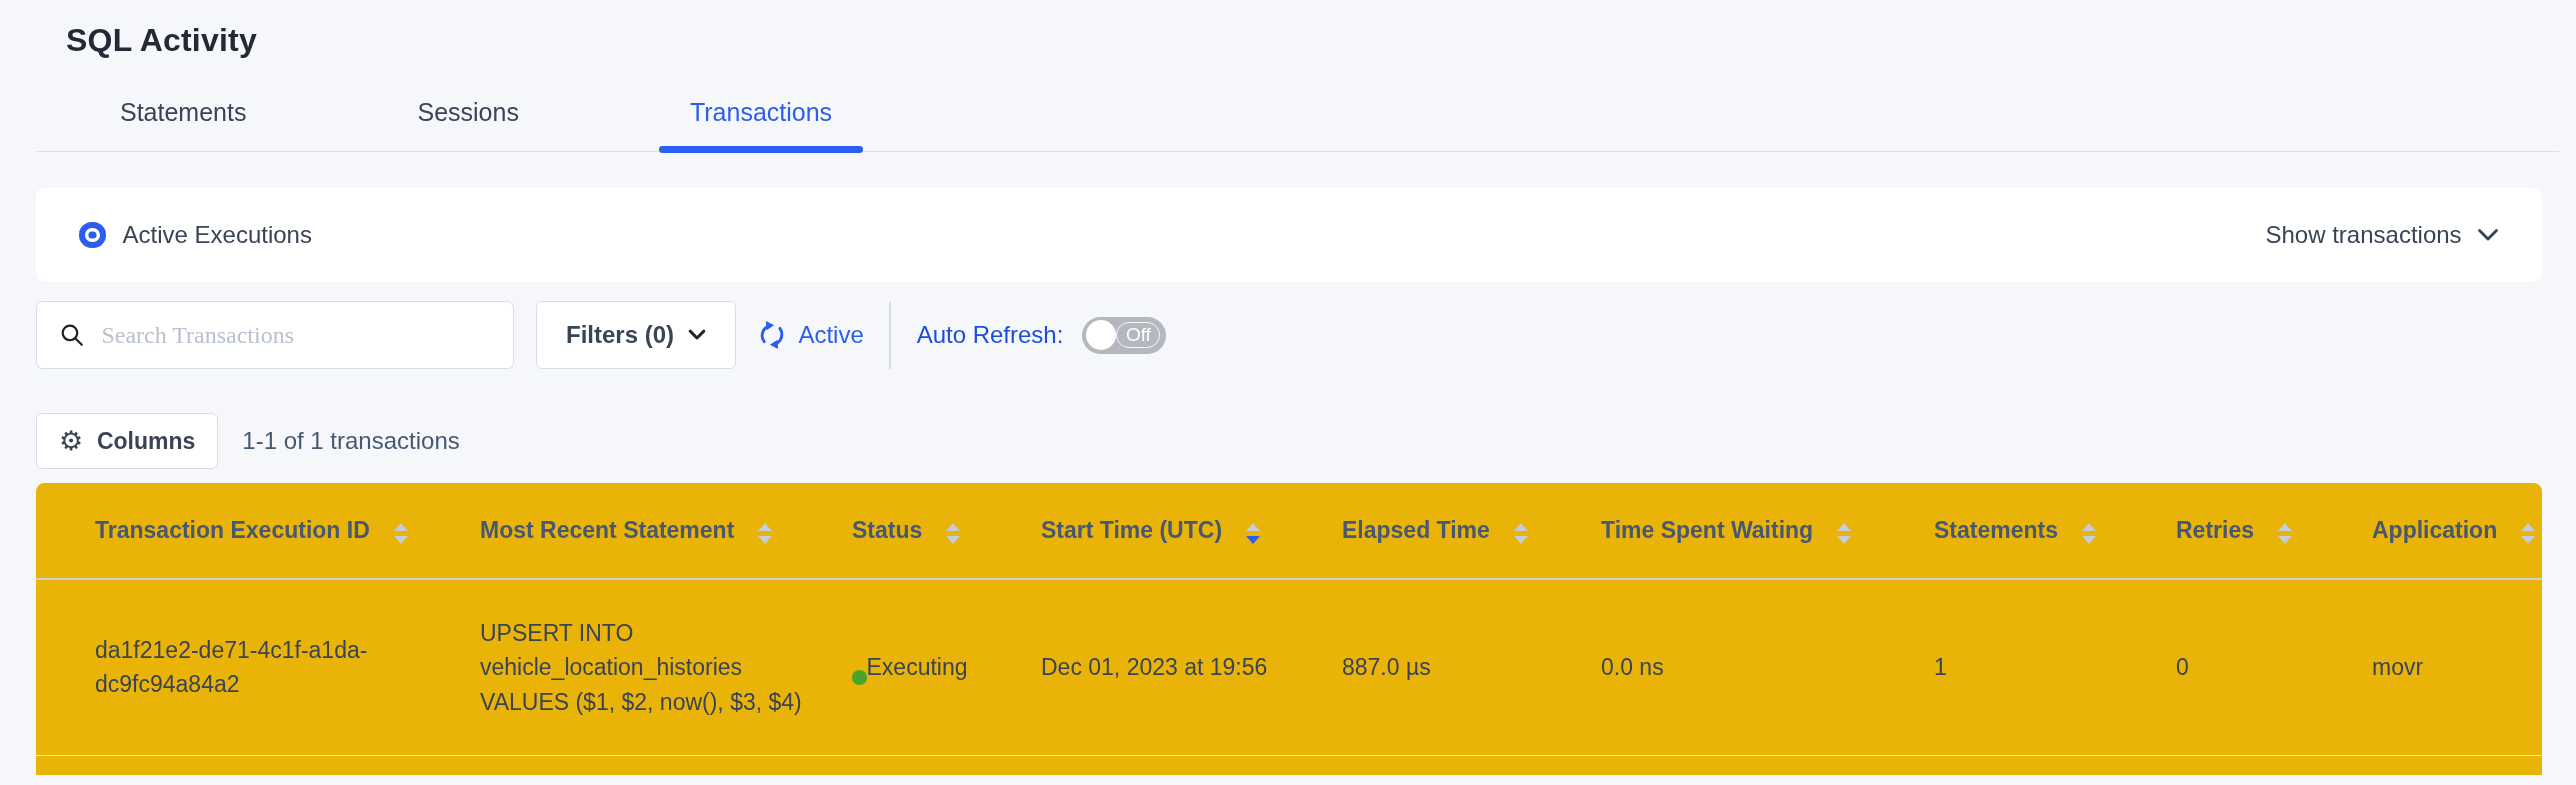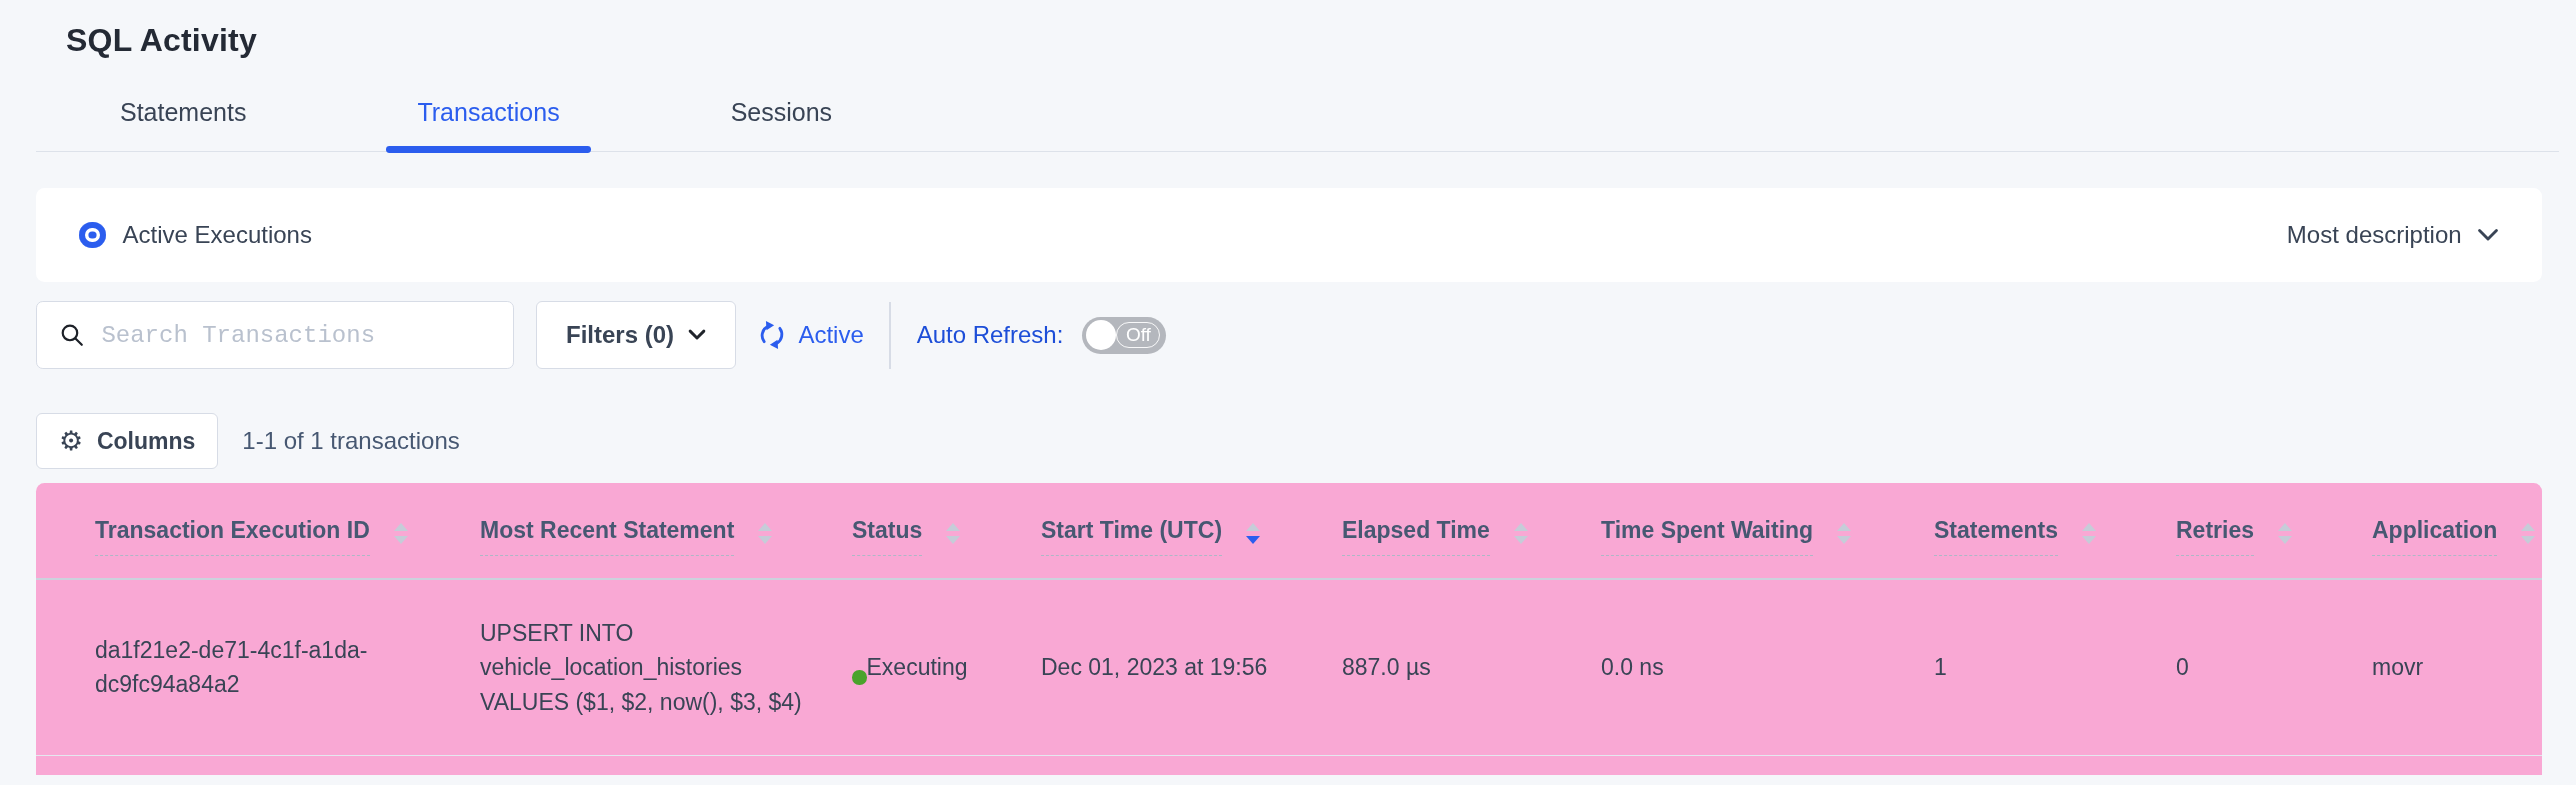--- a/index.html
+++ b/index.html
@@ -76,21 +76,21 @@
     width:478px; height:68px;
     background:#fff;
     border:1.7px solid #d7dce6;
     border-radius:6.8px;
     display:flex; align-items:center;
     padding:0 10.2px 0 22px;
     gap:15.4px;
   }
   .search-box input {
     border:none; outline:none;
-    font-family:Liberation Mono, monospace;
+    font-family:Liberation Serif, serif;
     font-size:24px; color:#394455;
     flex:1; background:transparent;
   }
   .search-box input::placeholder { color:#b9c1ce; }
   .btn {
     background:#fff;
     border:1.7px solid #d7dce6;
     border-radius:6px;
     display:flex; align-items:center; justify-content:center;
     gap:13.7px;
@@ -131,21 +131,21 @@
     margin:44px 34px 0 36px;
     display:flex; align-items:center;
   }
   .columns-btn { height:56px; padding:0 22px; }
   .columns-btn span.label { font-size:23px; font-weight:bold; color:#394455; }
   .gear-glyph { font-size:27px; color:#394455; line-height:1; }
   .result-count { margin-left:24px; font-size:24px; color:#475872; }
   
   .table-card {
     margin:13.7px 34px 0 36px;
-    background:#f9a8d4;
+    background:#eab308;
     border-radius:8.5px 8.5px 0 0;
     min-height:292px;
     padding-top:34px;
   }
   table { border-collapse:collapse; table-layout:fixed; width:100%; }
   th {
     text-align:left;
     vertical-align:top;
     padding:0 8.5px 22px 0;
     font-size:23px;
@@ -194,37 +194,37 @@
 </style>
 </head>
 <body>
 
 <h1 class="page-title">SQL Activity</h1>
 
 <nav class="tabs">
   <div class="tab">
     <span>Statements</span>
   </div>
+  <div class="tab">
+    <span>Sessions</span>
+  </div>
   <div class="tab active">
     <span>Transactions</span>
     <div class="tab-underline"></div>
-  </div>
-  <div class="tab">
-    <span>Sessions</span>
   </div>
 </nav>
 
 <section class="view-card">
   <label class="radio-option">
     <span class="radio-circle checked"></span>
     <span class="radio-label">Active Executions</span>
   </label>
   <div class="spacer"></div>
   <div class="show-description">
-    <span>Most description</span>
+    <span>Show transactions</span>
     <svg width="22" height="14.5" viewBox="0 0 26 17">
       <path d="M3 3 L13 13 L23 3" fill="none" stroke="#394455" stroke-width="3.4" stroke-linecap="round" stroke-linejoin="round"></path>
     </svg>
   </div>
 </section>
 
 <section class="controls">
   <div class="search-box">
     <svg width="27" height="27" viewBox="0 0 32 32">
       <circle cx="13" cy="13" r="8.6" fill="none" stroke="#1d2128" stroke-width="2.6"></circle>

